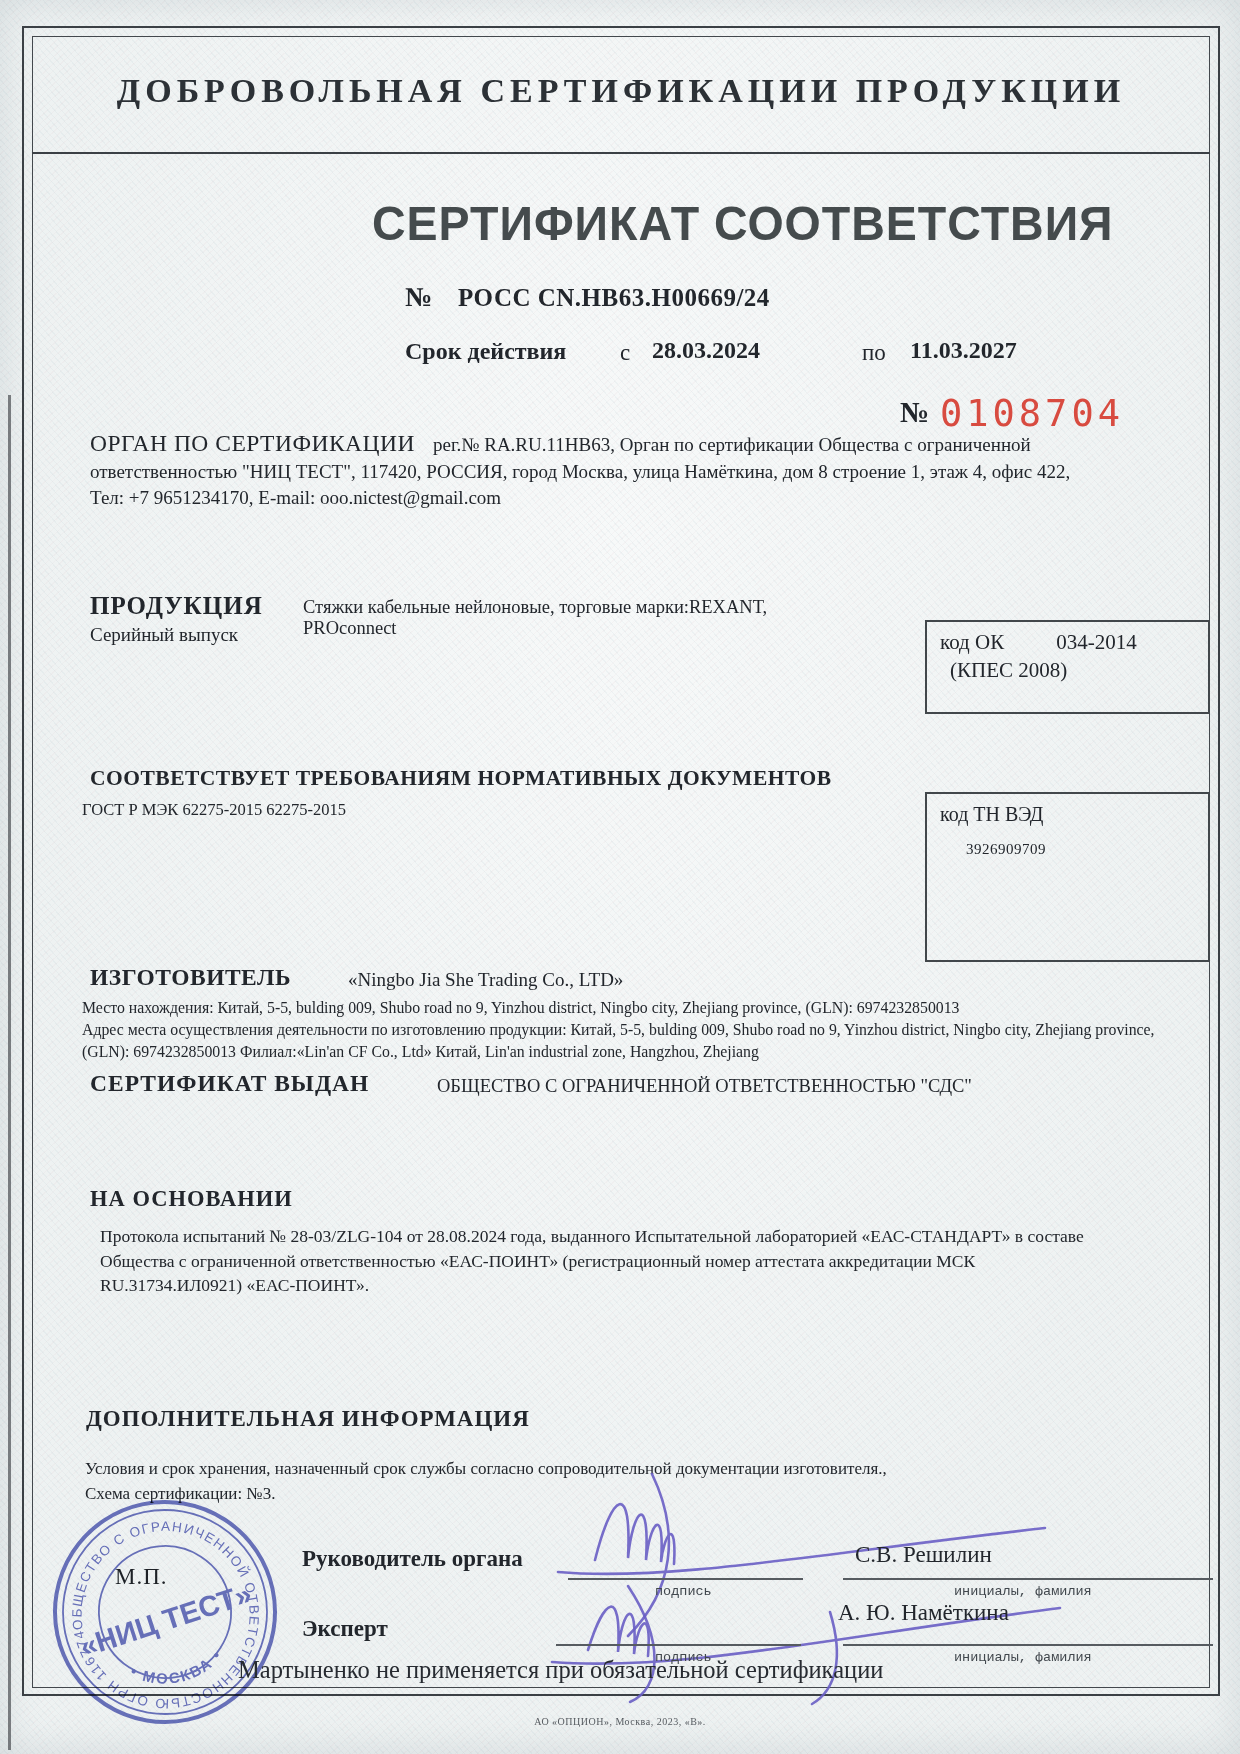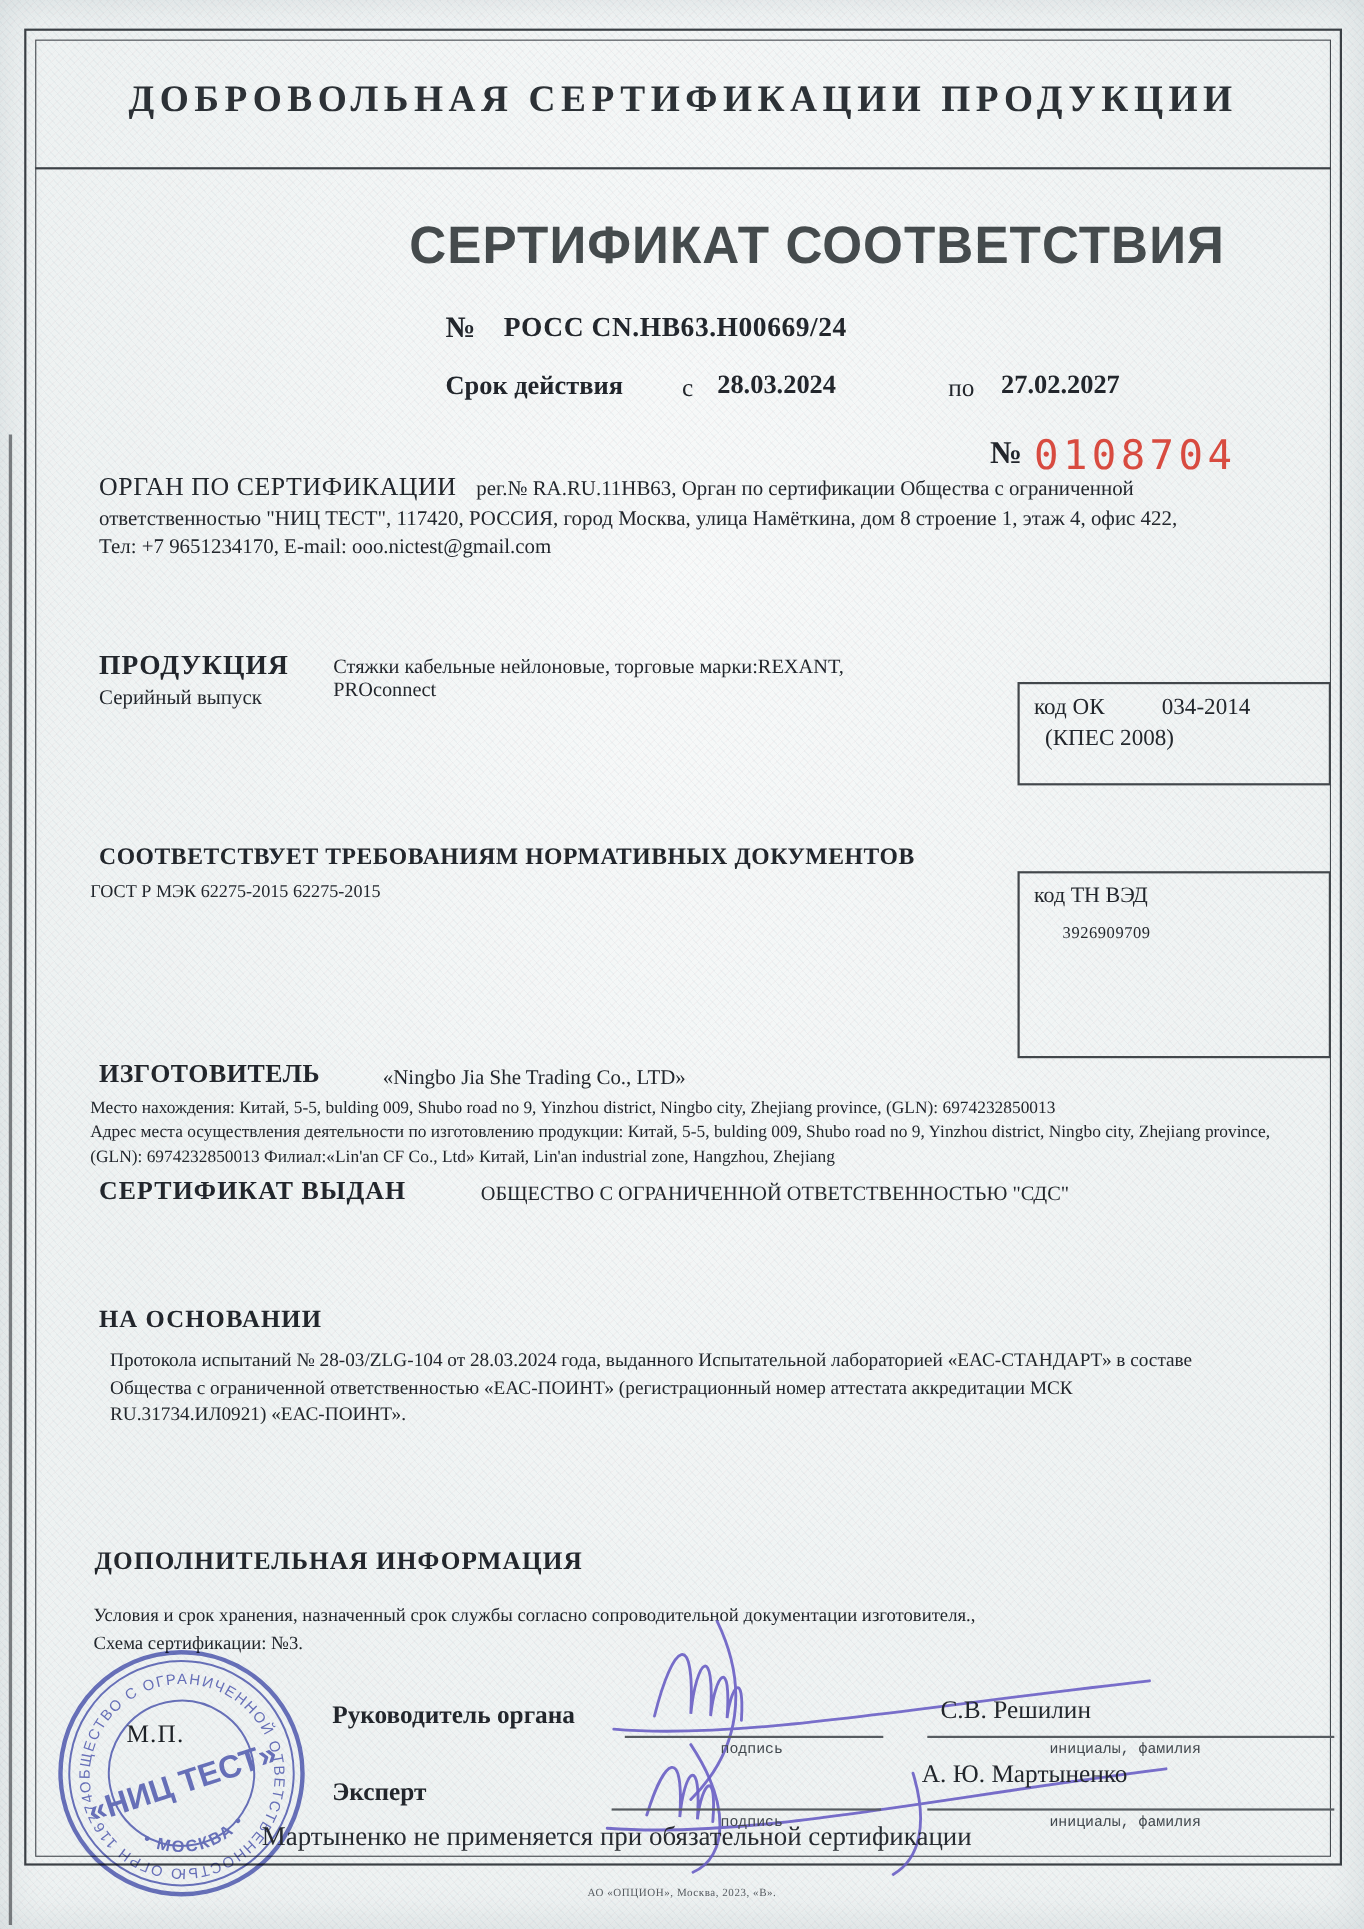--- a/index.html
+++ b/index.html
@@ -92,21 +92,21 @@
   <div class="abs band-title">ДОБРОВОЛЬНАЯ СЕРТИФИКАЦИИ ПРОДУКЦИИ</div>
   <div class="abs main-title">СЕРТИФИКАТ СООТВЕТСТВИЯ</div>
 
   <div class="abs certnum-sign">№</div>
   <div class="abs certnum">РОСС CN.HB63.H00669/24</div>
 
   <div class="abs val-label">Срок действия</div>
   <div class="abs val-c">с</div>
   <div class="abs val-from">28.03.2024</div>
   <div class="abs val-po">по</div>
-  <div class="abs val-to">27.02.2027</div>
+  <div class="abs val-to">11.03.2027</div>
 
   <div class="abs blank-sign">№</div>
   <div class="abs blank-num">0108704</div>
 
   <p class="abs org-par">
     <span class="sec-h">ОРГАН ПО СЕРТИФИКАЦИИ</span><span>рег.№ RA.RU.11НВ63, Орган по сертификации Общества с ограниченной ответственностью "НИЦ ТЕСТ", 117420, РОССИЯ, город Москва, улица Намёткина, дом 8 строение 1, этаж 4, офис 422, Тел: +7 9651234170, E-mail: ooo.nictest@gmail.com</span>
   </p>
 
   <div class="abs prod-h">ПРОДУКЦИЯ</div>
   <div class="abs prod-sub">Серийный выпуск</div>
@@ -131,21 +131,21 @@
   <div class="abs manu-name">«Ningbo Jia She Trading Co., LTD»</div>
   <p class="abs manu-lines">
     <span class="block">Место нахождения: Китай, 5-5, bulding 009, Shubo road no 9, Yinzhou district, Ningbo city, Zhejiang province, (GLN): 6974232850013</span>
     <span>Адрес места осуществления деятельности по изготовлению продукции: Китай, 5-5, bulding 009, Shubo road no 9, Yinzhou district, Ningbo city, Zhejiang province, (GLN): 6974232850013 Филиал:«Lin'an CF Co., Ltd» Китай, Lin'an industrial zone, Hangzhou, Zhejiang</span>
   </p>
 
   <div class="abs issued-h">СЕРТИФИКАТ ВЫДАН</div>
   <div class="abs issued-name">ОБЩЕСТВО С ОГРАНИЧЕННОЙ ОТВЕТСТВЕННОСТЬЮ "СДС"</div>
 
   <div class="abs basis-h">НА ОСНОВАНИИ</div>
-  <p class="abs basis-par">Протокола испытаний № 28-03/ZLG-104 от 28.03.2024 года, выданного Испытательной лабораторией «ЕАС-СТАНДАРТ» в составе Общества с ограниченной ответственностью «ЕАС-ПОИНТ» (регистрационный номер аттестата аккредитации МСК RU.31734.ИЛ0921) «ЕАС-ПОИНТ».</p>
+  <p class="abs basis-par">Протокола испытаний № 28-03/ZLG-104 от 28.08.2024 года, выданного Испытательной лабораторией «ЕАС-СТАНДАРТ» в составе Общества с ограниченной ответственностью «ЕАС-ПОИНТ» (регистрационный номер аттестата аккредитации МСК RU.31734.ИЛ0921) «ЕАС-ПОИНТ».</p>
 
   <div class="abs addl-h">ДОПОЛНИТЕЛЬНАЯ ИНФОРМАЦИЯ</div>
   <p class="abs addl-par">
     <span class="block">Условия и срок хранения, назначенный срок службы согласно сопроводительной документации изготовителя.,</span>
     <span class="block">Схема сертификации: №3.</span>
   </p>
 
   <div class="abs stamp-wrap">
     <svg class="stamp-svg" width="240" height="240" viewBox="0 0 240 240">
       <defs>
@@ -185,19 +185,19 @@
   <div class="abs role1">Руководитель органа</div>
   <div class="abs sigline1"></div>
   <div class="abs cap cap1">подпись</div>
   <div class="abs name1">С.В. Решилин</div>
   <div class="abs nline1"></div>
   <div class="abs cap ncap1">инициалы, фамилия</div>
 
   <div class="abs role2">Эксперт</div>
   <div class="abs sigline2"></div>
   <div class="abs cap cap2">подпись</div>
-  <div class="abs name2">А. Ю. Мартыненко</div>
+  <div class="abs name2">А. Ю. Намёткина</div>
   <div class="abs nline2"></div>
   <div class="abs cap ncap2">инициалы, фамилия</div>
 
   <div class="abs bottom-note">Мартыненко не применяется при обязательной сертификации</div>
   <div class="abs imprint">АО «ОПЦИОН», Москва, 2023, «В».</div>
 </div>
 
 </body></html>

